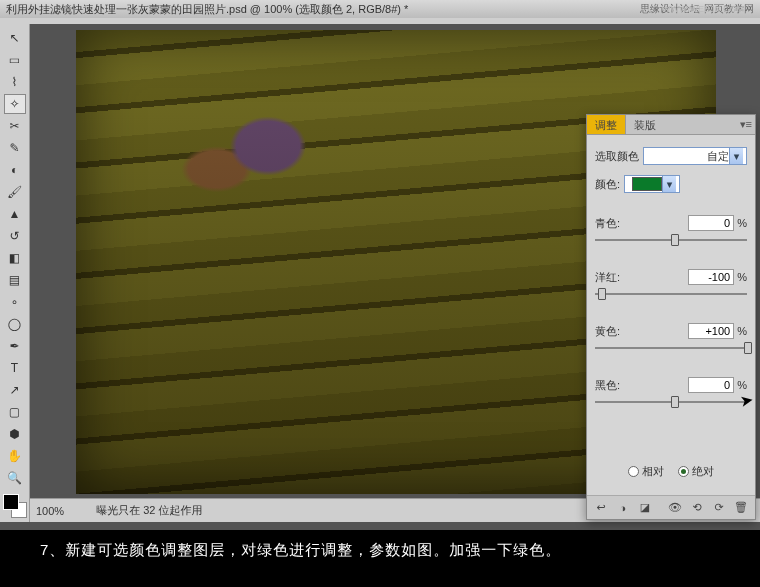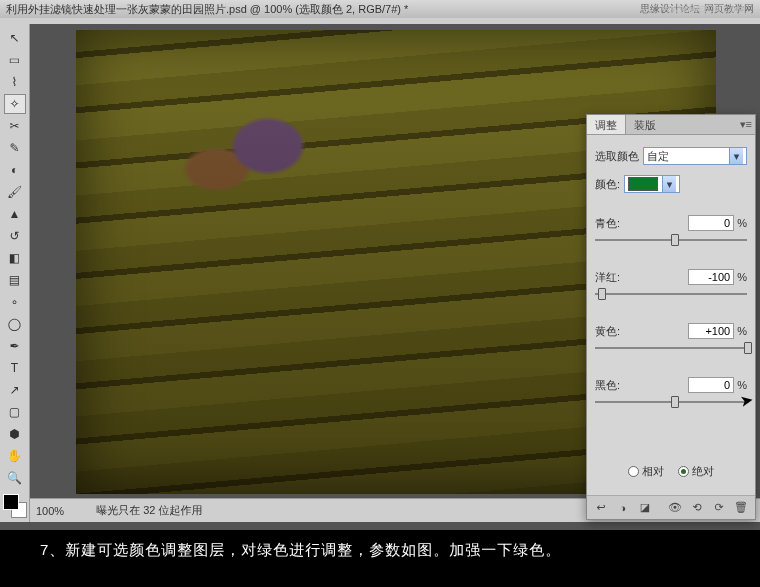--- a/index.html
+++ b/index.html
@@ -21,26 +21,26 @@
     radial-gradient(ellipse at 30% 25%, #6a4a8a 0 5%, transparent 6%),
     radial-gradient(ellipse at 22% 30%, #8a5a3a 0 4%, transparent 5%),
     repeating-linear-gradient(175deg, #6a6a20 0 22px, #3a3a10 22px 28px, #7a7a28 28px 55px),
     linear-gradient(#3a3a18, #1a1a08);
     box-shadow: inset 0 0 60px rgba(0,0,0,0.6);
   }
   .statusbar { position: absolute; left: 30px; bottom: 0; right: 0; height: 24px; background: #cfcfcf; border-top: 1px solid #999; display: flex; align-items: center; padding: 0 6px; gap: 32px; font-size: 11px; color: #333; }
   .panel { position: absolute; right: 4px; top: 90px; width: 170px; background: #d6d6d6; border: 1px solid #888; box-shadow: 0 3px 10px rgba(0,0,0,0.4); }
   .panel-tabs { display: flex; background: #c4c4c4; border-bottom: 1px solid #999; height: 20px; }
   .ptab { padding: 3px 8px; font-size: 11px; color: #444; cursor: pointer; }
-  .ptab.active { background: #e5e5e5; border-right: 1px solid #999; }
+  .ptab.active { background: #eab308; border-right: 1px solid #999; }
   .panel-body { padding: 6px 8px 10px; }
   .panel-collapse { position:absolute; right:2px; top:2px; width:14px; height:14px; display:flex; align-items:center; justify-content:center; color:#555; cursor:pointer; }
   .row { display: flex; align-items: center; margin: 6px 0; gap: 4px; font-size: 11px; }
   .row label { color: #333; }
-  .select { flex: 1; height: 18px; background: #fff; border: 1px solid #7a9ac9; font-size: 11px; padding: 0 3px; display: flex; align-items: center; justify-content: space-between; cursor: pointer; }
+  .select { flex: 1; height: 18px; background: #fff; border: 1px solid #7a9ac9; font-size: 11px; padding: 0 3px; display: flex; align-items: center; justify-content: flex-end; cursor: pointer; }
   .select.short { flex: none; width: 56px; }
   .select .arrow { background: linear-gradient(#cfe1fb,#a9c5ef); border-left: 1px solid #7a9ac9; width: 14px; height: 16px; display:flex; align-items:center; justify-content:center; color:#345; }
   .color-swatch { width: 30px; height: 14px; background: #0a7a2a; border: 1px solid #555; display: inline-block; }
   .slider-row { margin: 22px 0 4px; }
   .slider-label { display: flex; justify-content: space-between; align-items: center; font-size: 11px; }
   .slider-label .pct { color: #333; }
   .num-input { width: 46px; height: 16px; background: #fff; border: 1px solid #999; text-align: right; padding: 0 3px; font-size: 11px; }
   .slider-track { position: relative; height: 14px; margin-top: 2px; }
   .slider-line { position: absolute; top: 6px; left: 0; right: 0; height: 2px; background: #888; }
   .slider-thumb { position: absolute; top: 1px; width: 8px; height: 12px; background: #d0d0d0; border: 1px solid #555; border-radius: 1px; cursor: pointer; }
@@ -54,21 +54,21 @@
   .cursor-arrow { position: absolute; right: 2px; top: 276px; font-size: 16px; color: #000; transform: rotate(-10deg); pointer-events:none; }
   .caption { position: absolute; left: 0; right: 0; bottom: 0; height: 57px; background: #000; color: #fff; font-size: 15px; padding: 11px 0 0 40px; letter-spacing: 1px; }
   .watermark { position: absolute; right: 10px; top: 3px; font-size: 9px; color: #bbb; text-align: right; line-height: 1.1; }
 </style>
 </head>
 <body>
 
 <div class="app">
 
   <div class="titlebar">
-    <span>利用外挂滤镜快速处理一张灰蒙蒙的田园照片.psd @ 100% (选取颜色 2, RGB/7#) *</span>
+    <span>利用外挂滤镜快速处理一张灰蒙蒙的田园照片.psd @ 100% (选取颜色 2, RGB/8#) *</span>
     <span class="right">
       <span>思缘设计论坛</span>
       <span style="position:relative">
         <span>网页教学网</span>
         <div class="watermark">WWW.WEBJX.COM</div>
       </span>
     </span>
   </div>
 
   <div class="menubar"></div>

